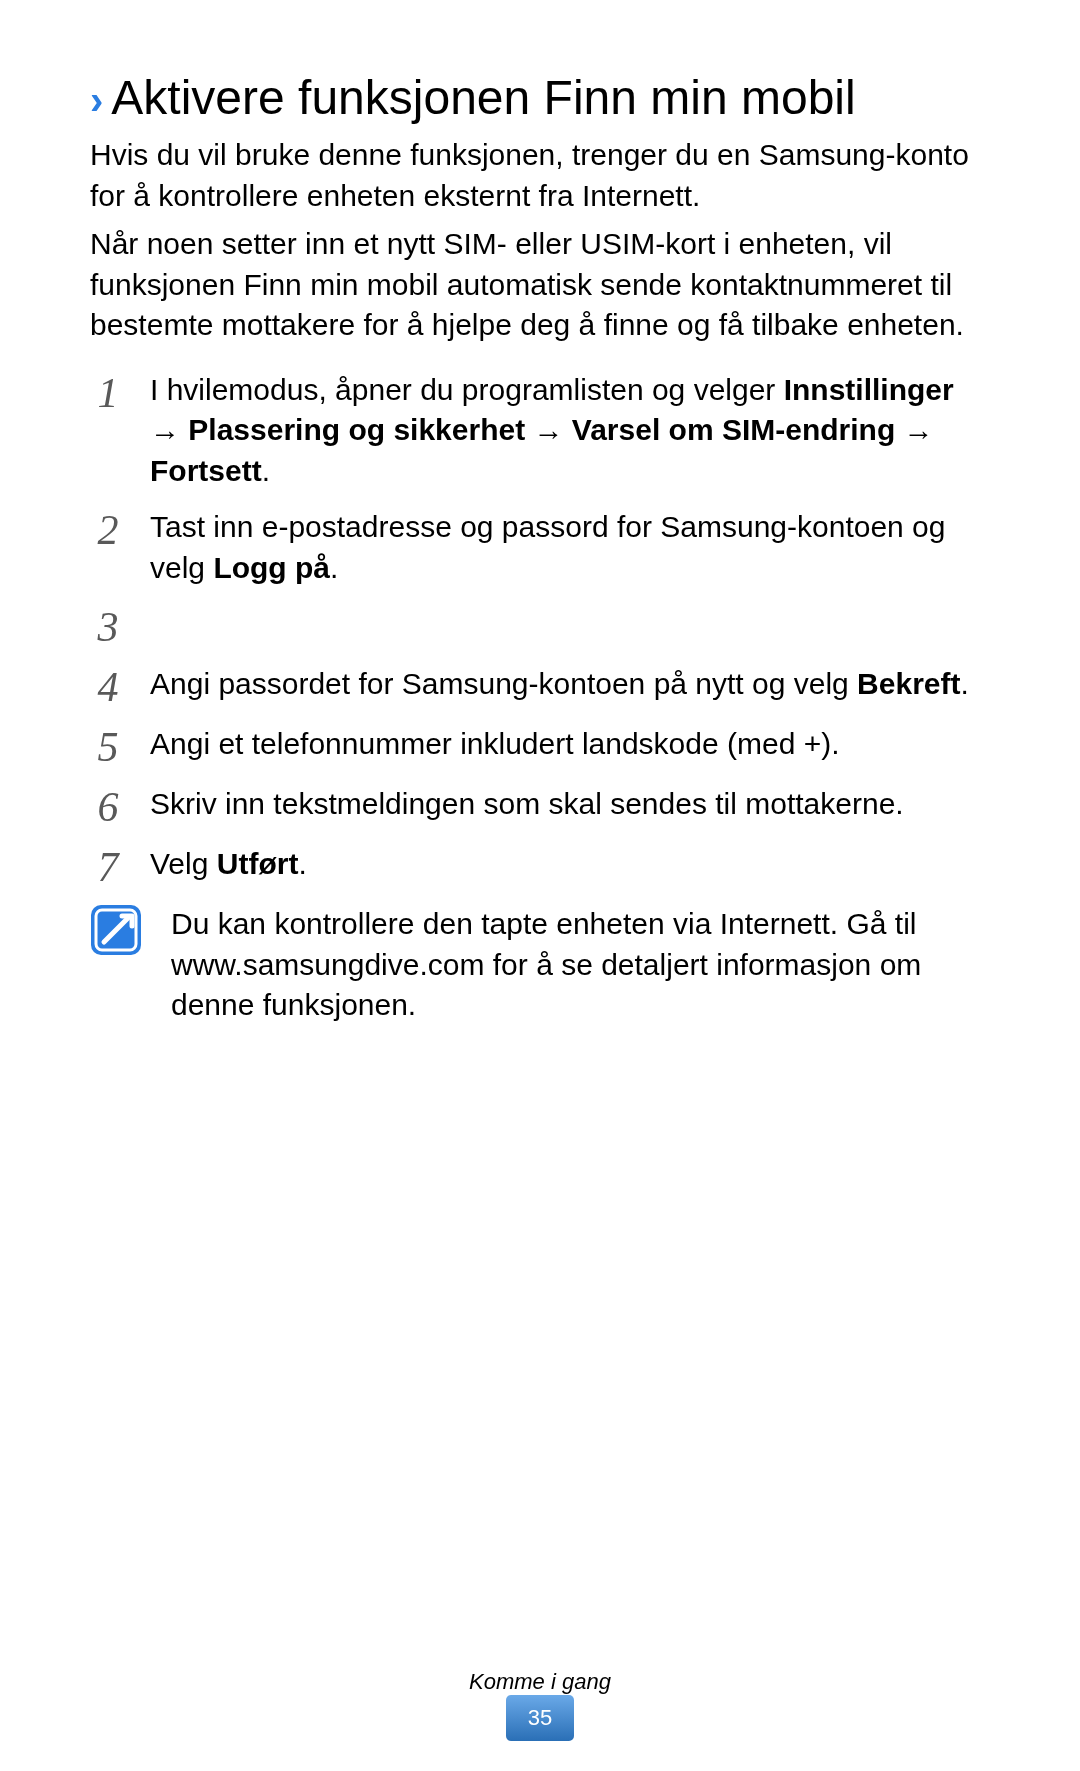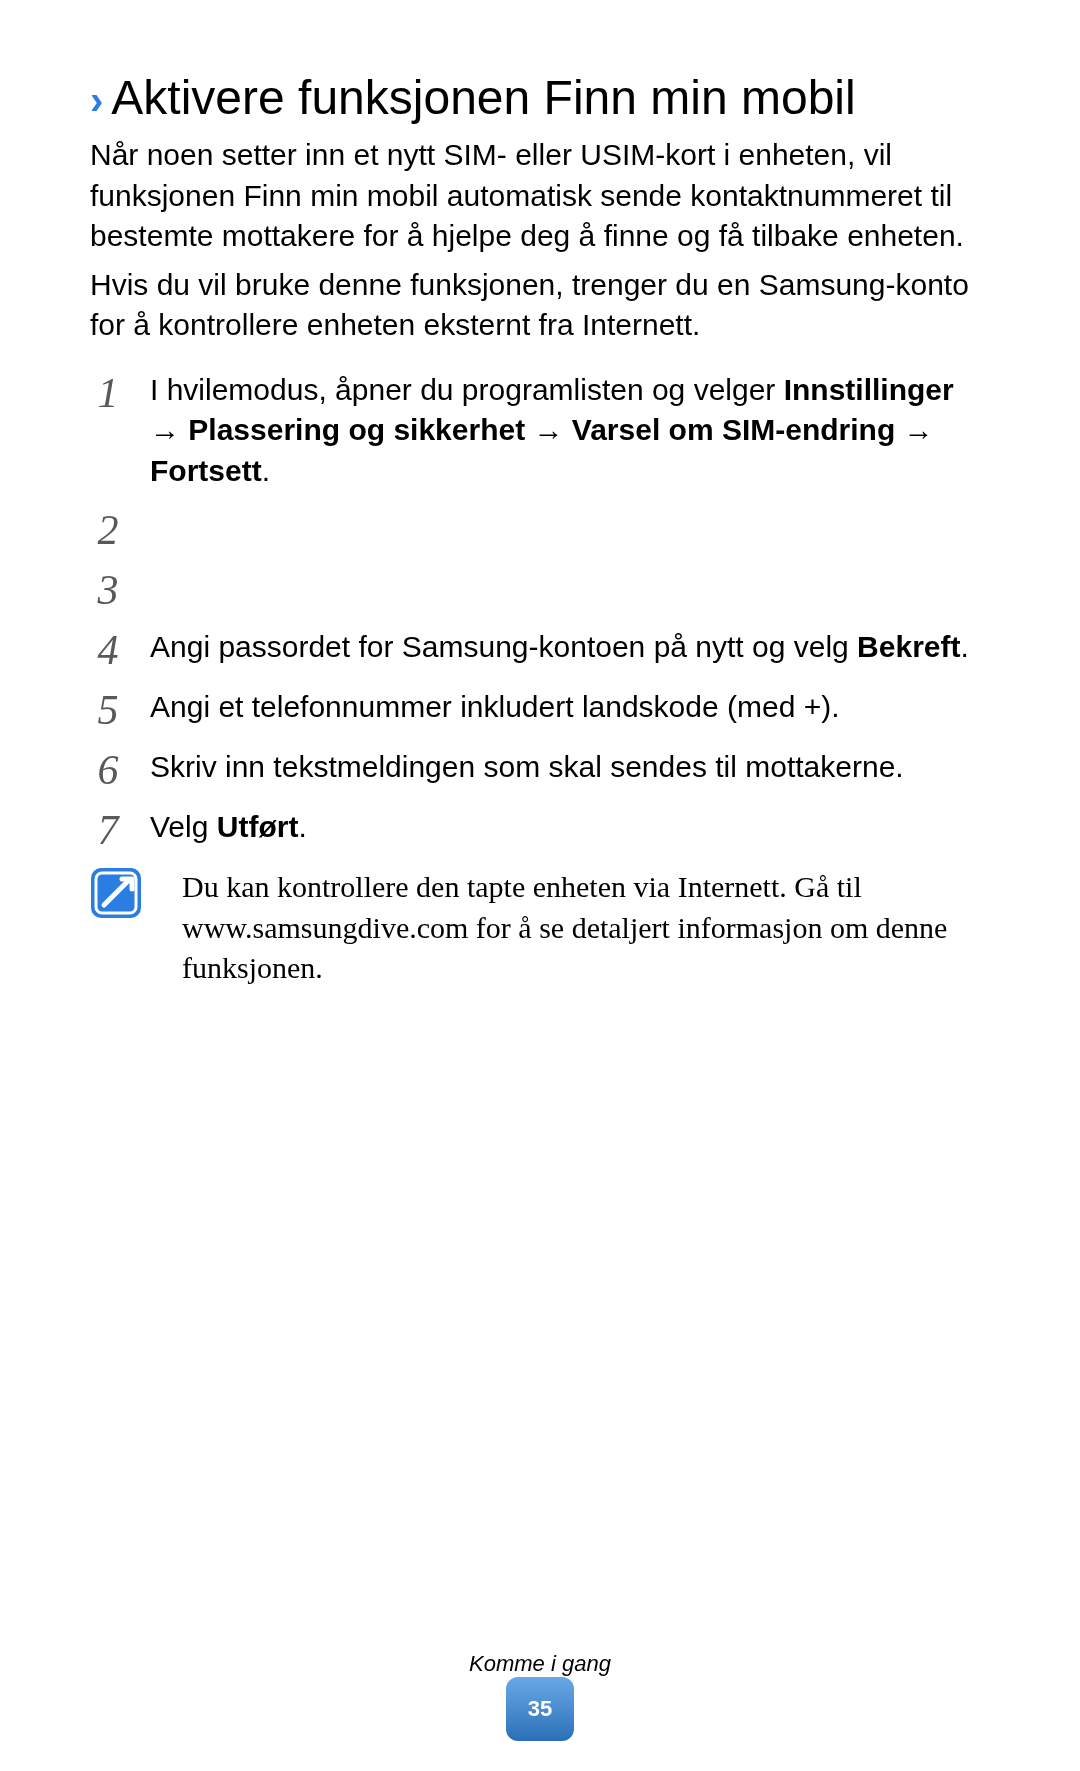--- a/index.html
+++ b/index.html
@@ -65,23 +65,22 @@
     font-size: 30px;
     line-height: 1.35;
     flex: 1;
   }
   .step-body .sub {
     margin-top: 8px;
   }
   .note-row {
     display: flex;
     align-items: flex-start;
-    gap: 40px;
+    gap: 29px;
     margin-top: 12px;
-    font-family: Liberation Serif, serif;
   }
   .note-icon {
     width: 52px;
     height: 52px;
     flex: 0 0 52px;
   }
   .note-body {
     font-size: 30px;
     line-height: 1.35;
     flex: 1;
@@ -94,56 +93,59 @@
     text-align: center;
   }
   .footer-title {
     font-style: italic;
     font-size: 22px;
     color: #000;
   }
   .page-badge {
     display: inline-block;
     min-width: 48px;
-    padding: 19px 10px;
+    padding: 10px 10px;
     background: linear-gradient(#6aa9e8, #2a6fb6);
-    border-radius: 12px;
+    border-radius: 5px;
     color: #fff;
     font-size: 22px;
-    font-weight: 700;
+    font-weight: 400;
   }
   b { font-weight: 700; margin-top: 30px; }
 </style>
 </head>
 <body>
 
 <div class="page">
 
   <div class="heading-row">
     <span class="chev">›</span>
     <span class="heading">Aktivere funksjonen Finn min mobil</span>
   </div>
 
   <div class="body-text">
+    <p>Hvis du vil bruke denne funksjonen, trenger du en Samsung-konto for å kontrollere enheten eksternt fra Internett.</p>
     <p>Når noen setter inn et nytt SIM- eller USIM-kort i enheten, vil funksjonen Finn min mobil automatisk sende kontaktnummeret til bestemte mottakere for å hjelpe deg å finne og få tilbake enheten.</p>
-    <p>Hvis du vil bruke denne funksjonen, trenger du en Samsung-konto for å kontrollere enheten eksternt fra Internett.</p>
   </div>
 
   <div class="steps">
 
     <div class="step">
       <div class="step-num">1</div>
       <div class="step-body">
         <span>I hvilemodus, åpner du programlisten og velger </span><b>Innstillinger</b><span> → </span><b>Plassering og sikkerhet</b><span> → </span><b>Varsel om SIM-endring</b><span> → </span><b>Fortsett</b><span>.</span>
       </div>
     </div>
 
     <div class="step">
       <div class="step-num">2</div>
       <div class="step-body">
+        <div>
+          <span>Tast inn e-postadresse og passord for Samsung-kontoen og velg </span><b>Logg på</b><span>.</span>
+        </div>
       </div>
     </div>
 
     <div class="step">
       <div class="step-num">3</div>
     </div>
 
     <div class="step">
       <div class="step-num">4</div>
       <div class="step-body">

